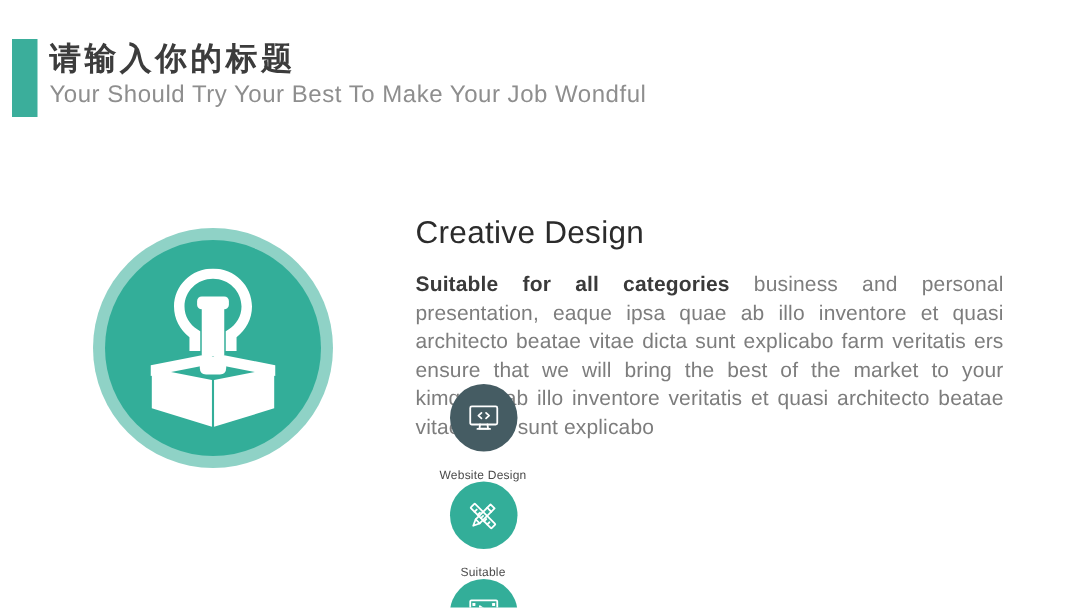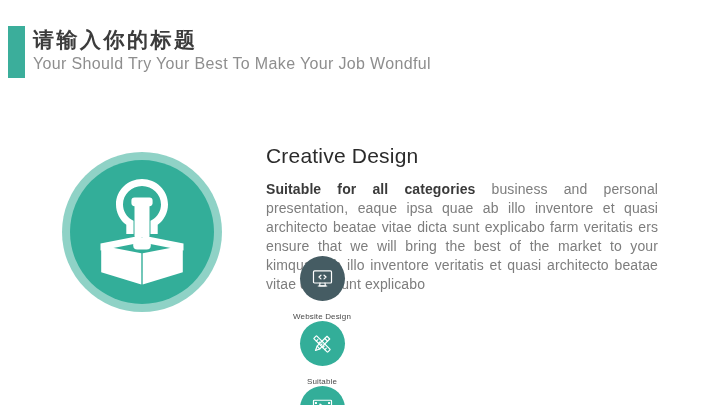--- a/index.html
+++ b/index.html
@@ -82,21 +82,21 @@
     position: absolute;
     left: 36px;
     top: 27px;
     width: 88px;
     height: 106px;
   }
 
   
   .content {
     position: absolute;
-    left: 266px;
+    left: 277px;
     top: 143px;
     width: 392px;
   }
   .content-title {
     font-size: 21px;
     color: #2B2B2B;
     font-weight: normal;
     letter-spacing: 0.2px;
     line-height: 26px;
     margin: 0;

